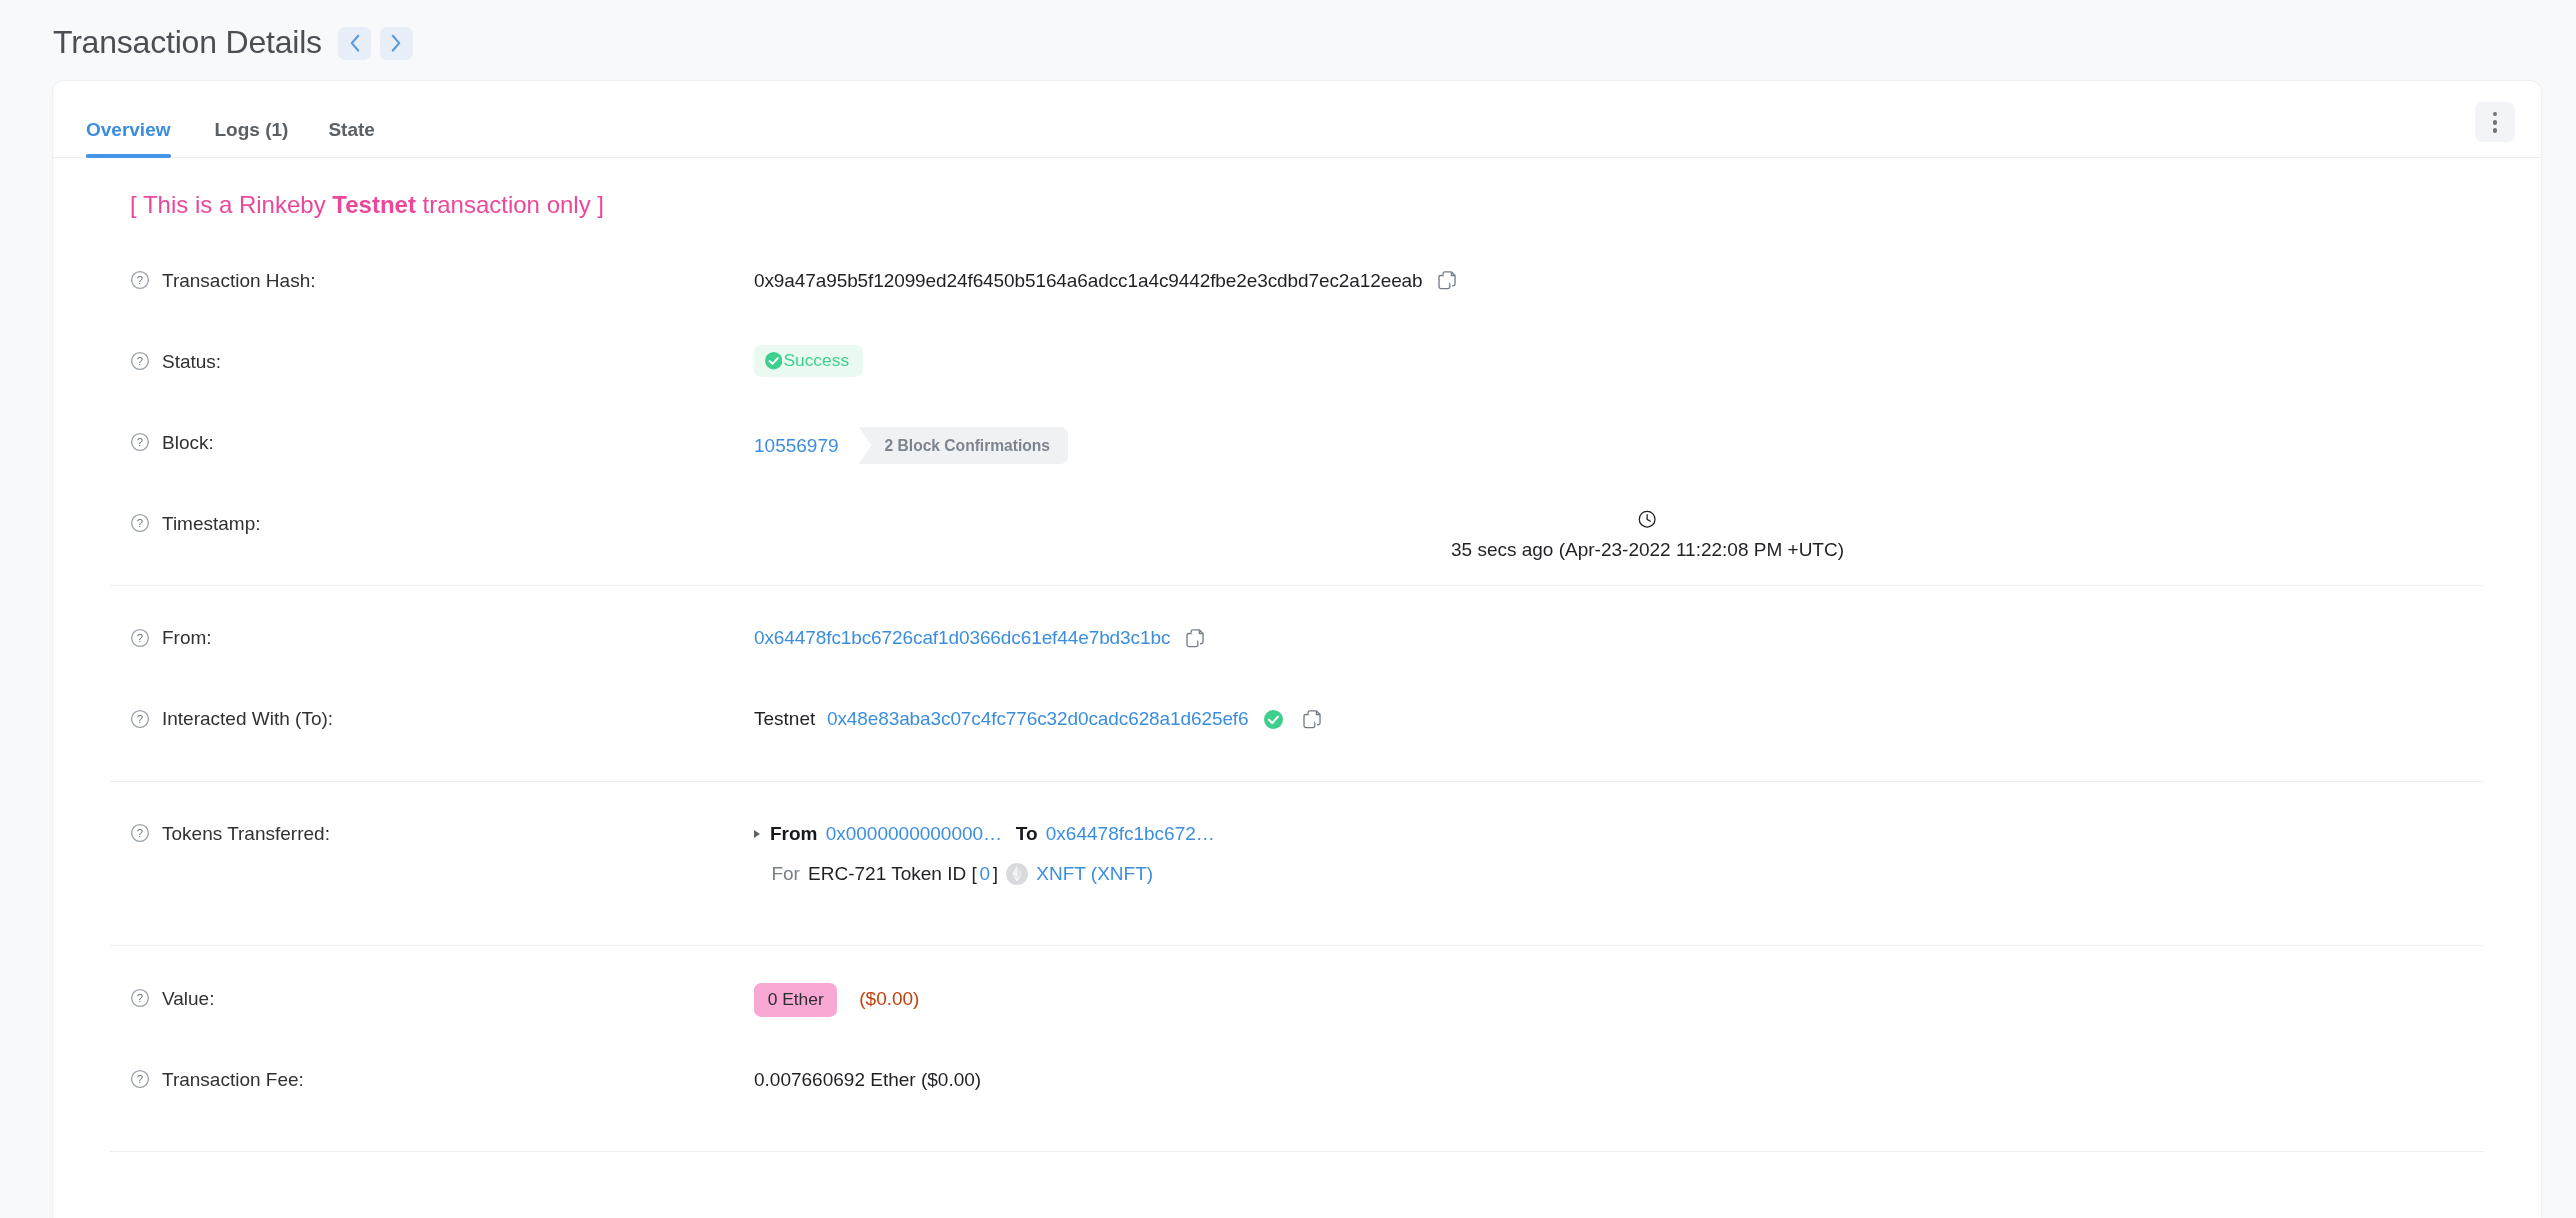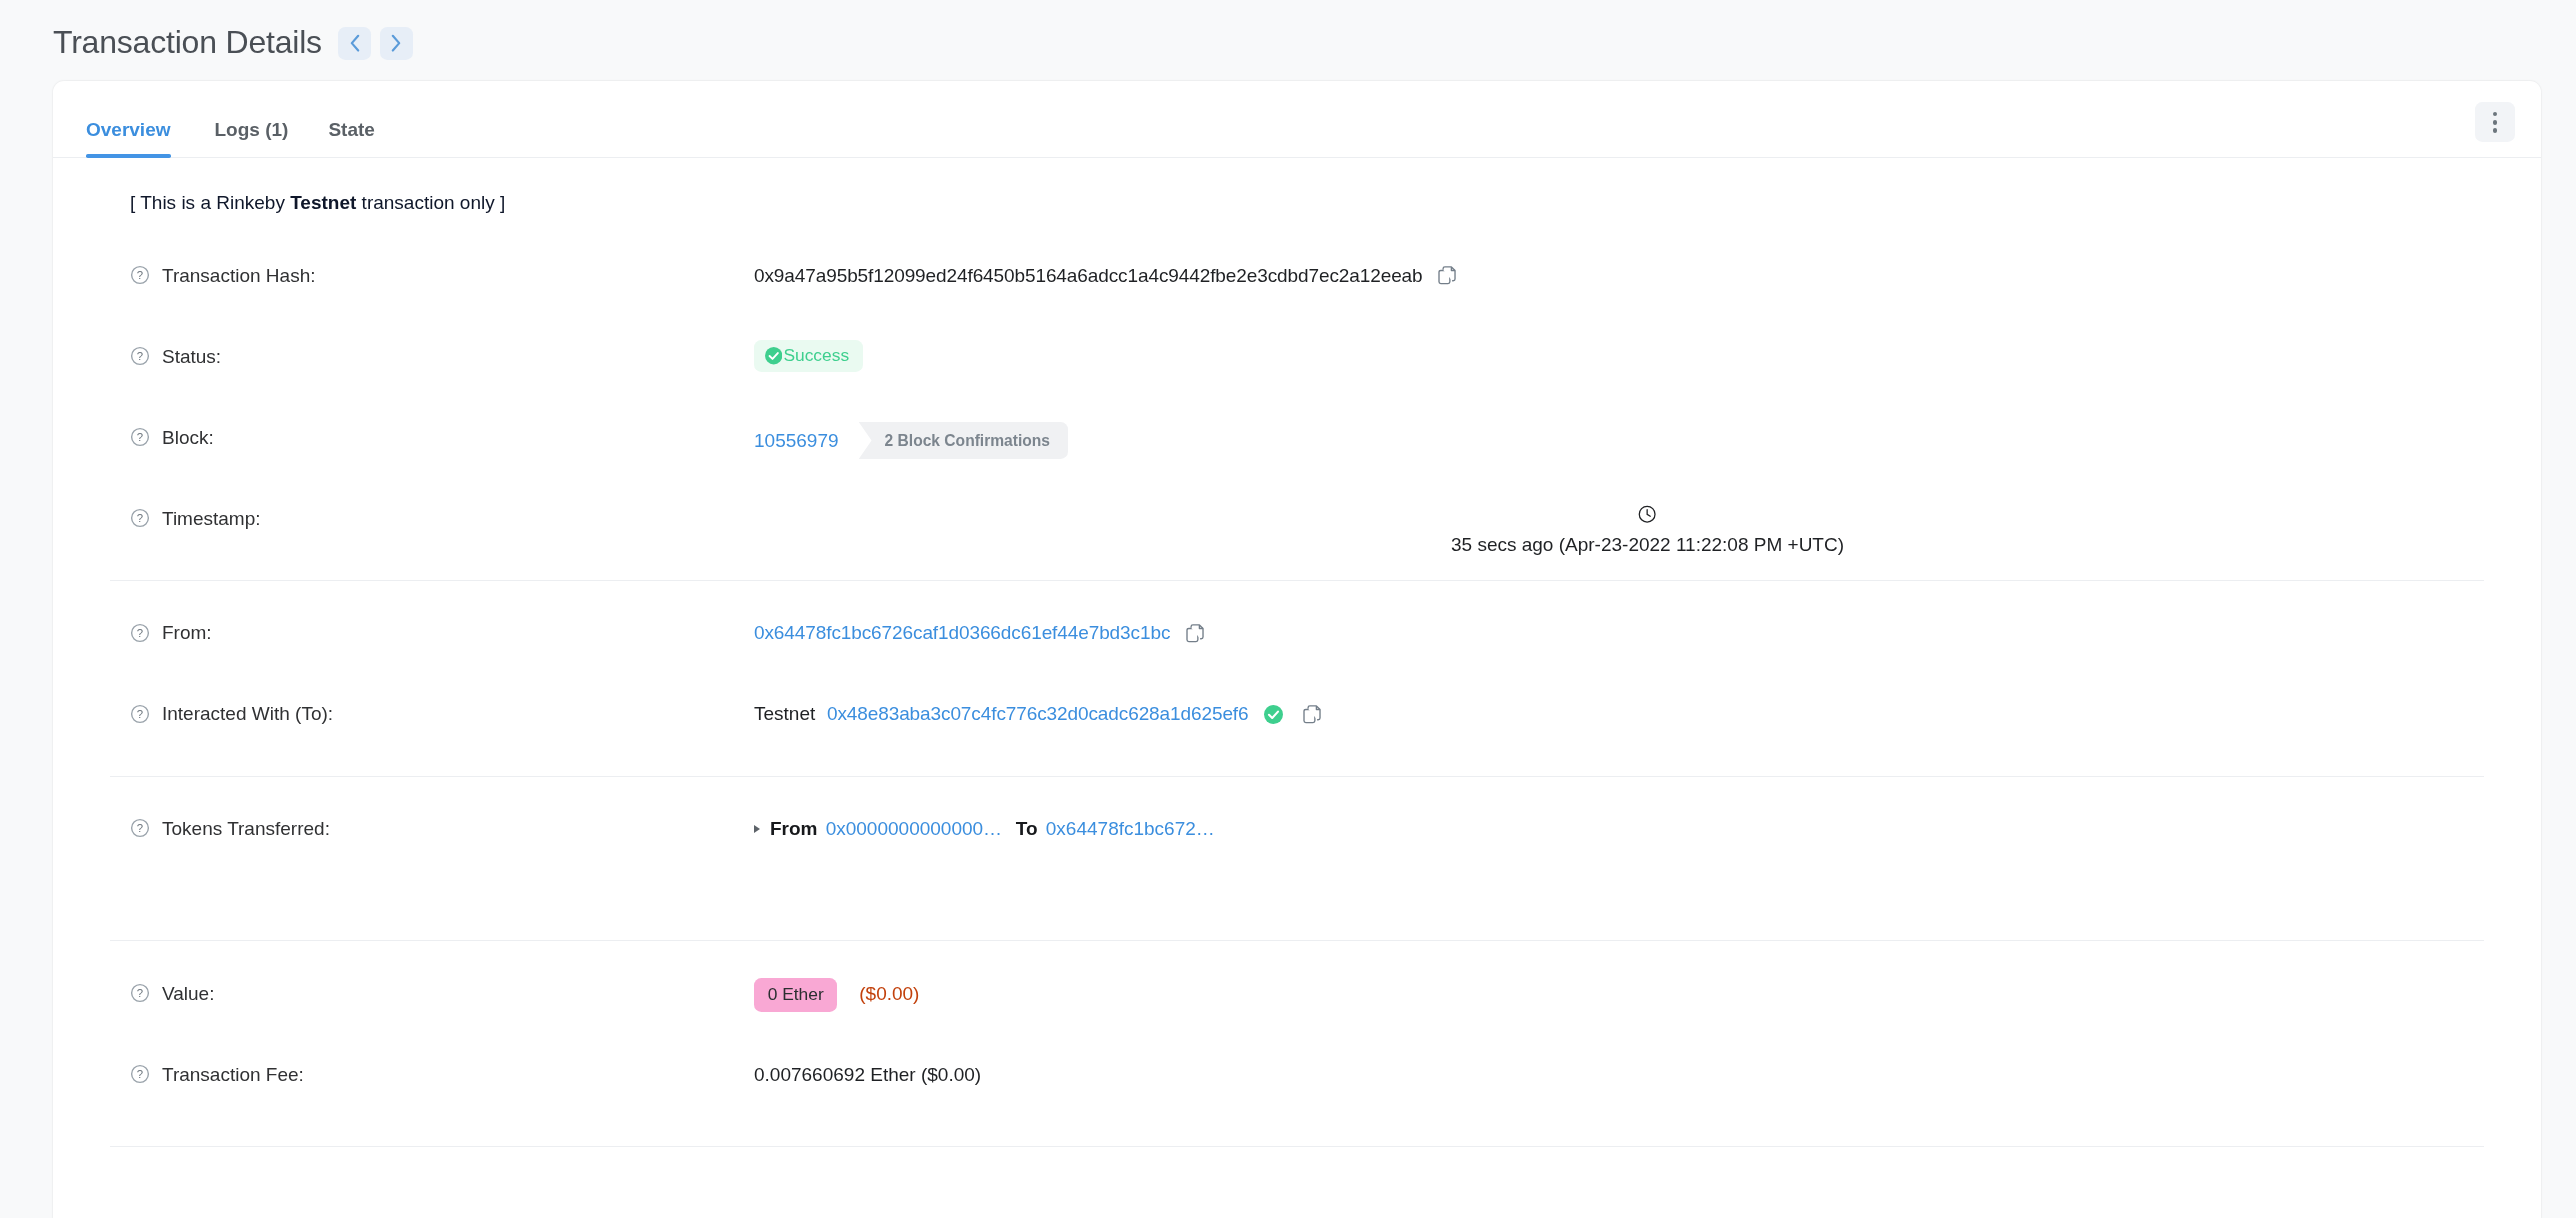--- a/index.html
+++ b/index.html
@@ -90,22 +90,22 @@
     align-items: center; justify-content: center;
     gap: 3.7px;
     cursor: pointer;
     margin-bottom: 14.7px;
     border: none;
   }
   .menu-btn i { width: 4.6px; height: 4.6px; border-radius: 50%; background: #6c757d; display: block; }
 
   
   .testnet-banner {
-    color: #0f172a;
-    font-size: 19px;
+    color: #ec4899;
+    font-size: 24px;
     padding: 35px 0 27.5px 77px;
     line-height: 1;
   }
   .testnet-banner b { font-weight: 700; }
   .divider { height: 0.9px; background: #eceef1; margin: 0 57px 0 57px; }
 
   .row {
     display: flex;
     align-items: flex-start;
     padding: 0 0 0 77px;
@@ -386,20 +386,34 @@
       <span>Tokens Transferred:</span>
     </div>
     <div class="row-value">
       <div class="token-line">
         <span class="caret"></span>
         <span class="kw">From</span>
         <span class="link">0x0000000000000…</span>
         <span class="kw" style="margin-left:5.5px">To</span>
         <span class="link">0x64478fc1bc672…</span>
       </div>
+      <div class="token-line" style="padding-left:17.4px">
+        <span class="kw-grey">For</span>
+        <span>ERC-721 Token ID [</span>
+        <span class="link" style="margin-left:-5.5px">0</span>
+        <span style="margin-left:-5.5px">]</span>
+        <span class="token-logo">
+          <svg width="12" height="15.6" viewBox="0 0 13 19">
+            <path d="M6.5 0 L12.6 9.7 L6.5 13.4 L0.4 9.7 Z" fill="#f4f5f6"></path>
+            <path d="M6.5 14.7 L12.6 11 L6.5 19 L0.4 11 Z" fill="#f4f5f6"></path>
+            <path d="M6.5 0 L12.6 9.7 L6.5 13.4 Z" fill="#e2e4e6"></path>
+          </svg>
+        </span>
+        <span class="link">XNFT (XNFT)</span>
+      </div>
     </div>
   </div>
 
   <div class="divider"></div>
   <div class="spacer-sm"></div>
 
   <div class="row">
     <div class="row-label">
       <svg class="help-icon" width="20" height="20" viewBox="0 0 22 22" style="font-size:21px">
         <circle cx="11" cy="11" r="9.2" fill="none" stroke="#9aa3ab" stroke-width="1.5"></circle>

